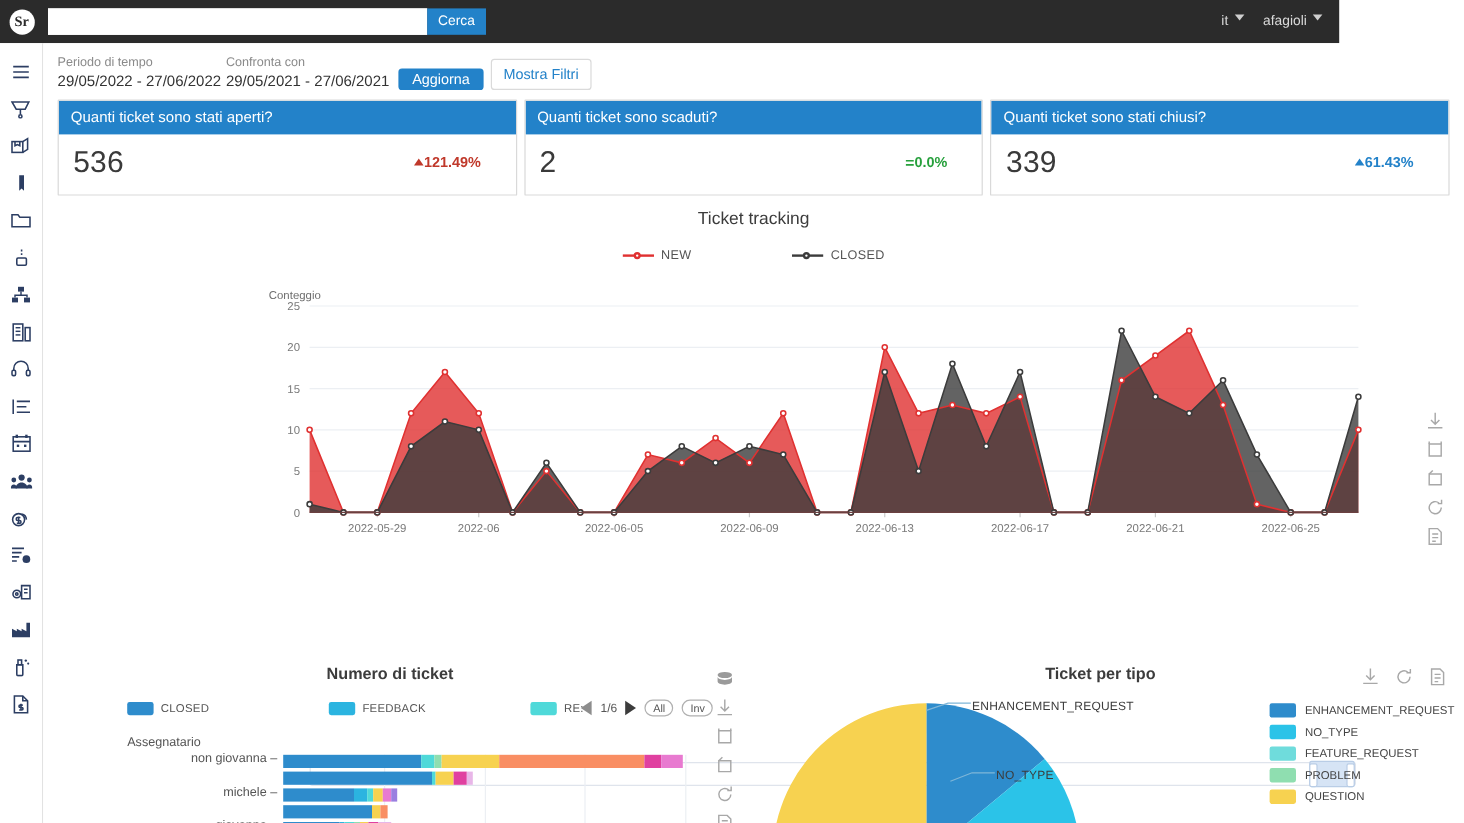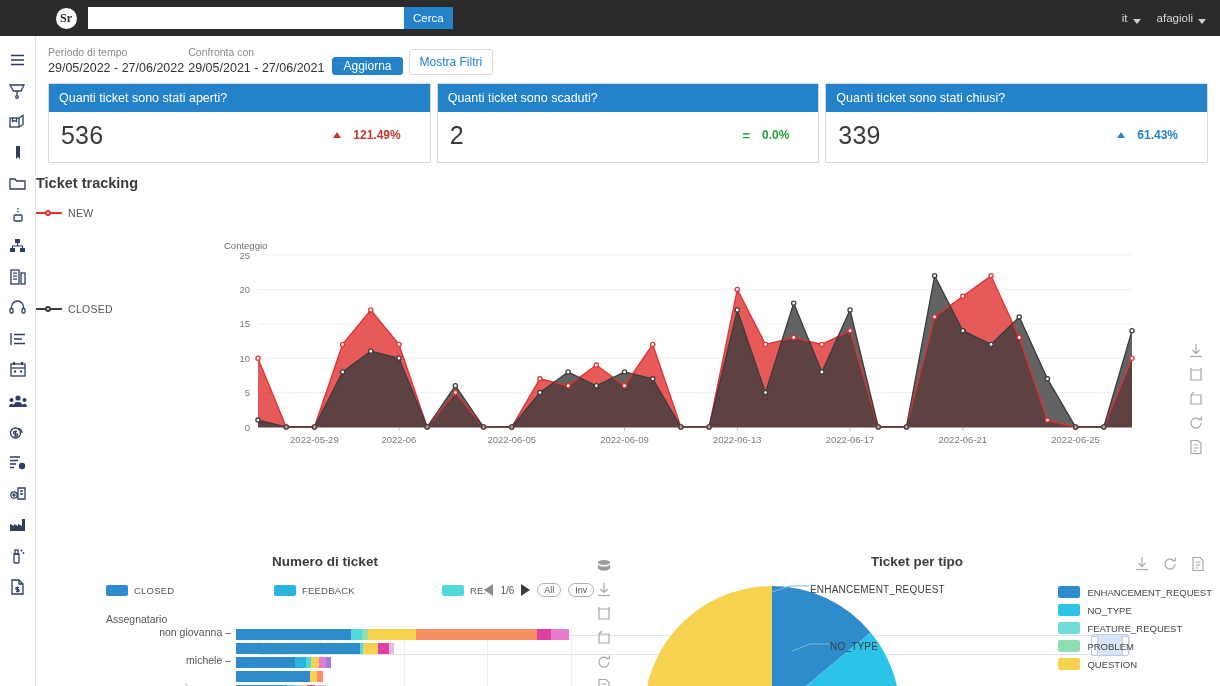--- a/index.html
+++ b/index.html
@@ -6,22 +6,22 @@
   html, body {
     width: 1220px; height: 686px;
     font-family: "Liberation Sans", sans-serif;
     background: #ffffff;
     overflow: hidden;
     color: #333;
   }
 
   
   .topbar {
-    position: absolute; top: 0; left: 0; width: 1220px; height: 36px;
-    background: #2b2b2b; display: flex; align-items: center; padding-left: 48px;
+    position: absolute; top: 0; left: 0; width: 1116px; height: 36px;
+    background: #2b2b2b; display: flex; align-items: center;
   }
   .logo-wrap { width: 36px; height: 36px; display:flex; align-items:center; justify-content:center; }
   .logo {
     width: 21px; height: 21px; border-radius: 50%; background: #ffffff;
     display: flex; align-items: center; justify-content: center;
     font-size: 12px; font-weight: bold; color: #2b2b2b;
     font-family: "Liberation Serif", serif;
   }
   .search-input {
     width: 316px; height: 22px; background: #fff; border: 1px solid #fff;
@@ -29,21 +29,21 @@
   }
   .search-btn {
     height: 22px; background: #2382c9; color: #fff; border: none;
     font-size: 11.5px; padding: 0 9px; cursor: pointer;
     font-family: "Liberation Sans", sans-serif;
   }
   .topbar-right {
     margin-left: auto; display: flex; align-items: center; gap: 16px;
     padding-right: 14px; color: #d9d9d9; font-size: 11.5px;
   }
-  .topbar-right .item { display:flex; align-items:flex-end; gap:5px; cursor:pointer; }
+  .topbar-right .item { display:flex; align-items:flex-start; gap:5px; cursor:pointer; }
   .caret { width:0;height:0;border-left:4px solid transparent;border-right:4px solid transparent;border-top:5px solid #cfcfcf; }
 
   
   .rail {
     position: absolute; top: 36px; left: 0; width: 36px; height: 650px;
     background: #fff; border-right: 1px solid #e2e2e2;
     display: flex; flex-direction: column; align-items: center;
     padding-top: 8px; gap: 0px;
   }
   .rail-item {
@@ -79,29 +79,29 @@
   }
   .kpi-head {
     background: #2382c9; color: #fff; font-size: 12.5px;
     padding: 7px 10px;
   }
   .kpi-body {
     display: flex; align-items: center; justify-content: space-between;
     padding: 5px 29px 9px 12px; height: 50px;
   }
   .kpi-value { font-size: 25px; color: #3a3a3a; font-weight: 300; letter-spacing: .2px; }
-  .kpi-delta { font-size: 12px; font-weight: bold; display:flex; align-items:center; gap:12px; }
+  .kpi-delta { font-size: 12px; font-weight: bold; display:flex; align-items:center; gap:0; }
   .tri-up { width:0;height:0;border-left:4.5px solid transparent;border-right:4.5px solid transparent;border-bottom:6px solid currentColor; }
   .tri-dn { width:0;height:0;border-left:4.5px solid transparent;border-right:4.5px solid transparent;border-top:6px solid currentColor; }
   .eq { font-size: 13px; font-weight: bold; }
 
   
   .chart-panel { position: relative; margin-top: 12px; height: 310px; }
-  .chart-title { text-align: left; font-size: 14.5px; font-weight: bold; color: #3c3c3c; }
-  .chart-legend { display: flex; justify-content: center; gap: 84px; margin-top: 16px; flex-direction: column; }
+  .chart-title { text-align: center; font-size: 14.5px; font-weight: normal; color: #3c3c3c; }
+  .chart-legend { display: flex; justify-content: center; gap: 84px; margin-top: 16px; }
   .legend-it { display:flex; align-items:center; gap:6px; font-size: 10.5px; color: #555; letter-spacing:.3px; }
   .lg-marker { position: relative; width: 26px; height: 10px; }
   .lg-marker .bar { position:absolute; top:4px; left:0; width:26px; height:2px; }
   .lg-marker .ring { position:absolute; top:2px; left:9px; width:6px; height:6px; border-radius:50%; background:#fff; border:2px solid; }
 
   .plot { position: absolute; left: 0; top: 62px; width: 1150px; height: 215px; }
 
   .right-tools { position: absolute; right: 16px; top: 168px; display:flex; flex-direction:column; gap:8px; }
   .tool-icon { width: 16px; height: 16px; color:#a8a8a8; cursor:pointer; }
 

